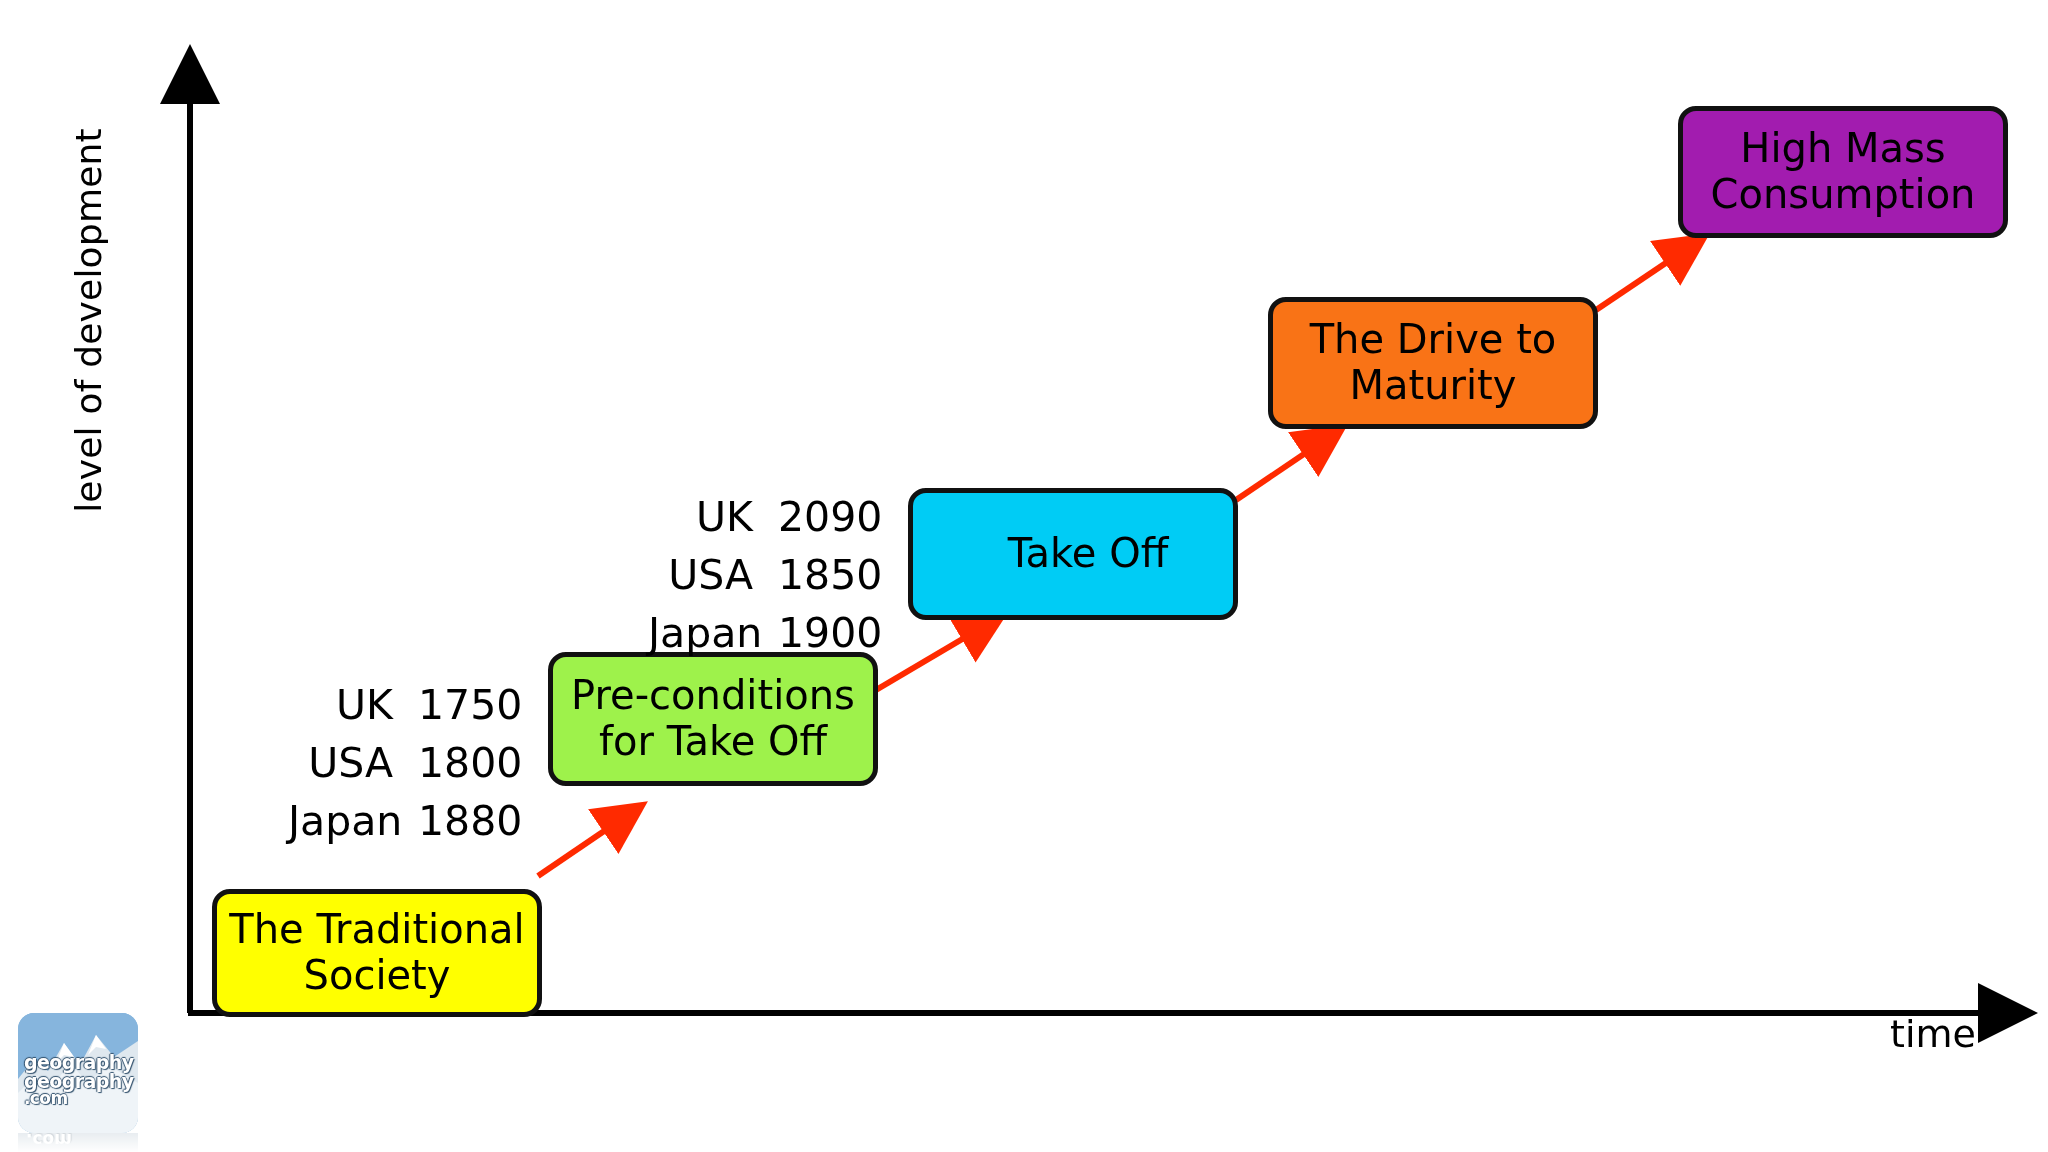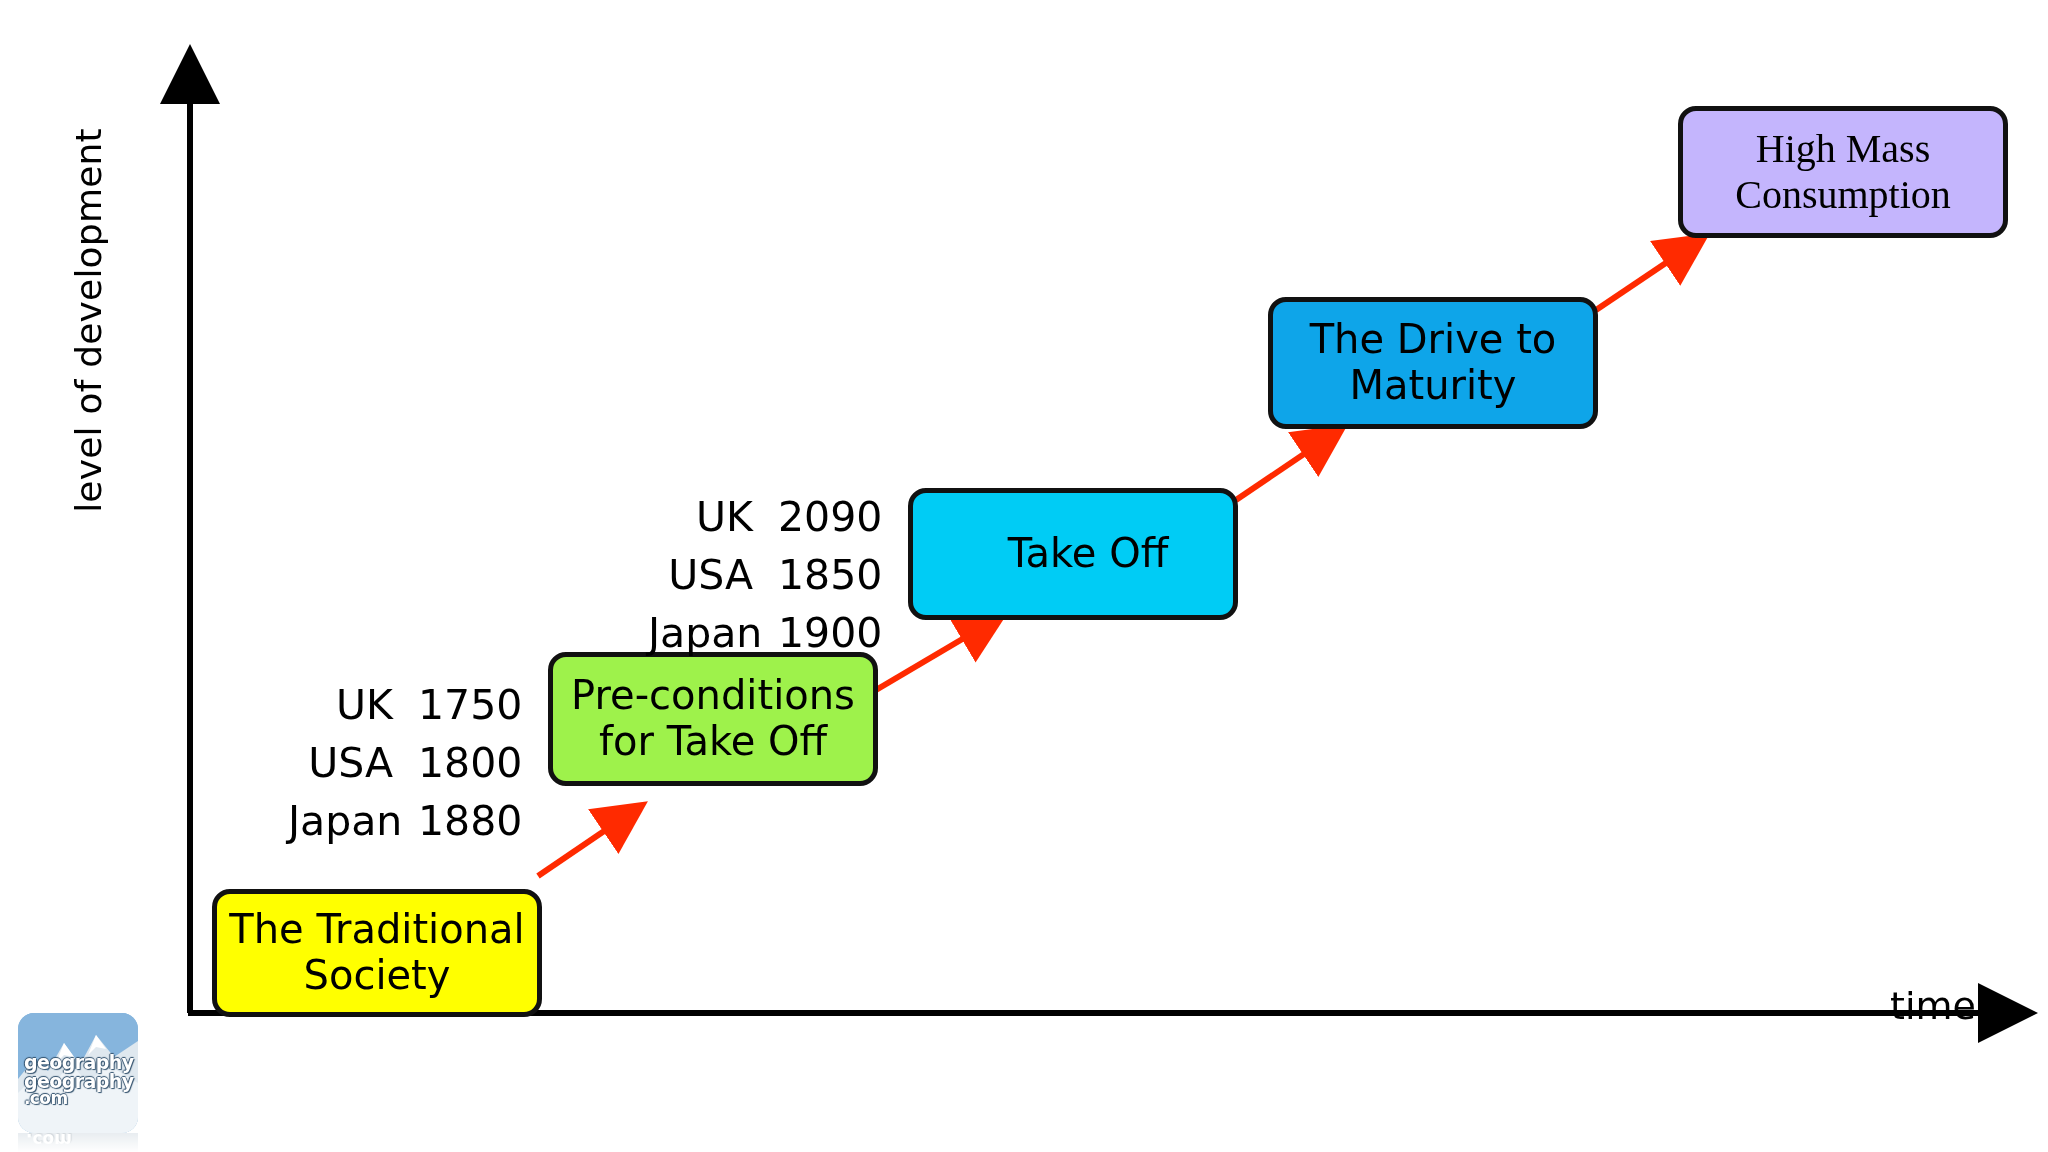--- a/index.html
+++ b/index.html
@@ -9,21 +9,21 @@
   #stage{position:absolute;left:0;top:0;width:2048px;height:1152px;}
 
   
   svg.axes-layer,svg.arrow-layer{position:absolute;left:0;top:0;width:2048px;height:1152px;
       overflow:visible;pointer-events:none;}
 
   .y-axis-label{position:absolute;left:-122px;top:300px;width:420px;
       transform:rotate(-90deg);transform-origin:center center;
       text-align:center;font-size:36px;letter-spacing:.2px;white-space:nowrap;}
 
-  .x-axis-label{position:absolute;left:1890px;top:984px;font-size:38px;}
+  .x-axis-label{position:absolute;left:1890px;top:1012px;font-size:38px;}
 
   
   .stage-box{position:absolute;box-sizing:border-box;border:5px solid #111111;
       border-radius:18px;display:flex;align-items:center;justify-content:center;
       text-align:center;line-height:1.14;font-size:40px;color:#000;padding:4px 10px;}
 
   .box-traditional{left:212px;top:862px;width:330px;height:128px;margin-top:27px;}
   .box-preconditions{left:548px;top:652px;width:330px;height:134px;}
   .box-takeoff{left:908px;top:488px;width:330px;height:132px;}
   .box-drive{left:1268px;top:297px;width:330px;height:132px;}
@@ -89,25 +89,25 @@
   </div>
 
   <div class="stage-box box-preconditions" style="background: rgb(158, 242, 75);">
     <span>Pre-conditions<br>for Take Off</span>
   </div>
 
   <div class="stage-box box-takeoff" style="background: rgb(0, 204, 245); padding-left: 40px;">
     <span>Take Off</span>
   </div>
 
-  <div class="stage-box box-drive" style="background: #0ea5e9;">
+  <div class="stage-box box-drive" style="background: #f97316;">
     <span>The Drive to<br>Maturity</span>
   </div>
 
-  <div class="stage-box box-highmass" style="background: #c4b5fd; font-family: Liberation Serif, serif;">
+  <div class="stage-box box-highmass" style="background: #a21caf;">
     <span>High Mass<br>Consumption</span>
   </div>
 
   <div class="date-table table-preconditions">
     <div class="row">
       <span class="country">UK</span>
       <span class="year">1750</span>
     </div>
     <div class="row">
       <span class="country">USA</span>

